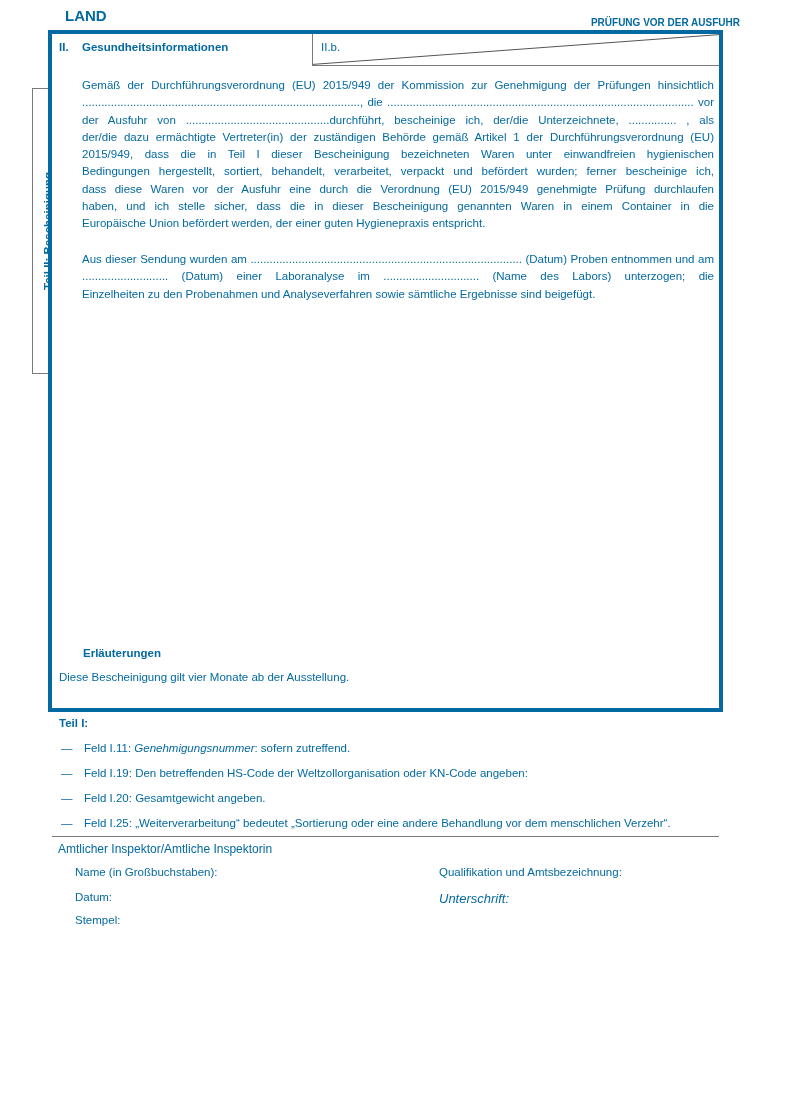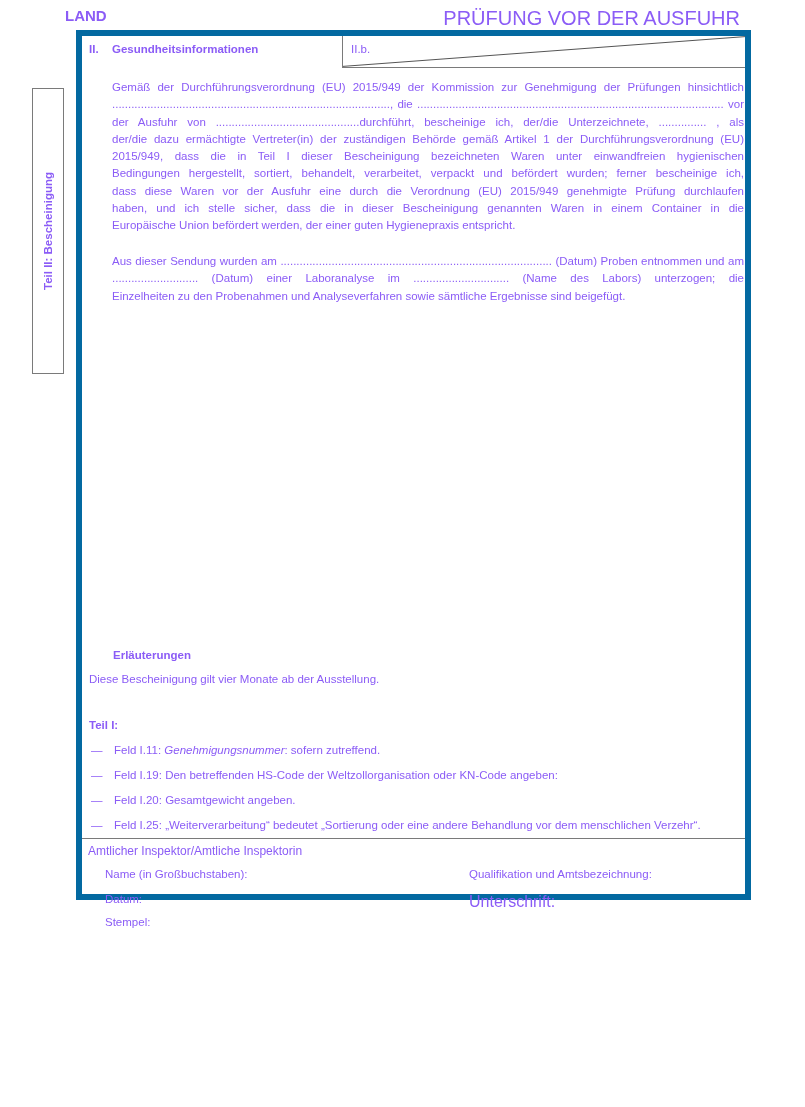--- a/index.html
+++ b/index.html
@@ -1,35 +1,35 @@
 <!DOCTYPE html>
 <html><head>
 <meta charset="utf-8">
 <style>
   html,body { margin:0; padding:0; background:#ffffff; }
   .page {
     position:relative; width:805px; height:1107px; background:#ffffff;
-    font-family:"Liberation Sans", sans-serif; color:#8b5cf6; overflow:hidden;
+    font-family:"Liberation Sans", sans-serif; color:#0369a1; overflow:hidden;
   }
   .hdr-left  { position:absolute; left:65px;  top:7px; font-size:15px; font-weight:bold; }
-  .hdr-right { position:absolute; right:65px; top:7px; font-size:20px; font-weight:normal; }
+  .hdr-right { position:absolute; right:65px; top:17px; font-size:10px; font-weight:bold; }
 
   .side-box {
     position:absolute; left:32px; top:88px; width:32px; height:286px;
     border:1px solid #7a7a7a; box-sizing:border-box;
     display:flex; align-items:center; justify-content:center; background:#fff;
   }
   .side-text {
     writing-mode:vertical-rl; transform:rotate(180deg);
     font-size:11.5px; font-weight:bold; white-space:nowrap;
   }
 
   .doc-box {
-    position:absolute; left:76px; top:30px; width:675px; height:870px;
-    border:6px solid #0369a1; box-sizing:border-box; background:#fff;
+    position:absolute; left:48px; top:30px; width:675px; height:682px;
+    border:4px solid #0369a1; box-sizing:border-box; background:#fff;
   }
 
   .hdr-row { display:flex; height:32px; box-sizing:border-box; font-size:11.5px; }
   .cell { box-sizing:border-box; padding-top:7px; }
   .c1 { width:260px; padding-left:7px; font-weight:bold; }
   .c1 .num { display:inline-block; width:23px; }
   .c2 { width:287px; border-left:1px solid #7a7a7a; border-bottom:1px solid #7a7a7a; padding-left:12px; }
   .c2 .num { display:inline-block; width:28px; }
   .c3 { flex:1; border-left:1px solid #7a7a7a; border-bottom:1px solid #7a7a7a; padding-left:8px; position:relative; }
   .c3 .num { position:relative; z-index:2; background:transparent; }
@@ -49,21 +49,21 @@
   .items { position:absolute; left:7px; top:708px; right:8px; font-size:11.5px; }
   .item  { position:relative; padding-left:25px; margin-bottom:11.5px; line-height:13.5px; }
   .item .dash { position:absolute; left:2px; }
   .item i { font-style:italic; }
 
   .divider { position:absolute; left:0; right:0; top:802px; border-top:1px solid #7a7a7a; }
   .footer-title { position:absolute; left:6px;  top:808px; font-size:12px; }
   .f-name  { position:absolute; left:23px;  top:832px; font-size:11.5px; }
   .f-qual  { position:absolute; left:387px; top:832px; font-size:11.5px; }
   .f-date  { position:absolute; left:23px;  top:857px; font-size:11.5px; }
-  .f-sig   { position:absolute; left:387px; top:857px; font-size:16px; }
+  .f-sig   { position:absolute; left:387px; top:857px; font-size:13px;font-style:italic; }
   .f-stamp { position:absolute; left:23px;  top:880px; font-size:11.5px; }
 </style>
 </head>
 <body>
 
 <div class="page">
 
   <div class="hdr-left">LAND</div>
   <div class="hdr-right">PRÜFUNG VOR DER AUSFUHR</div>
 

